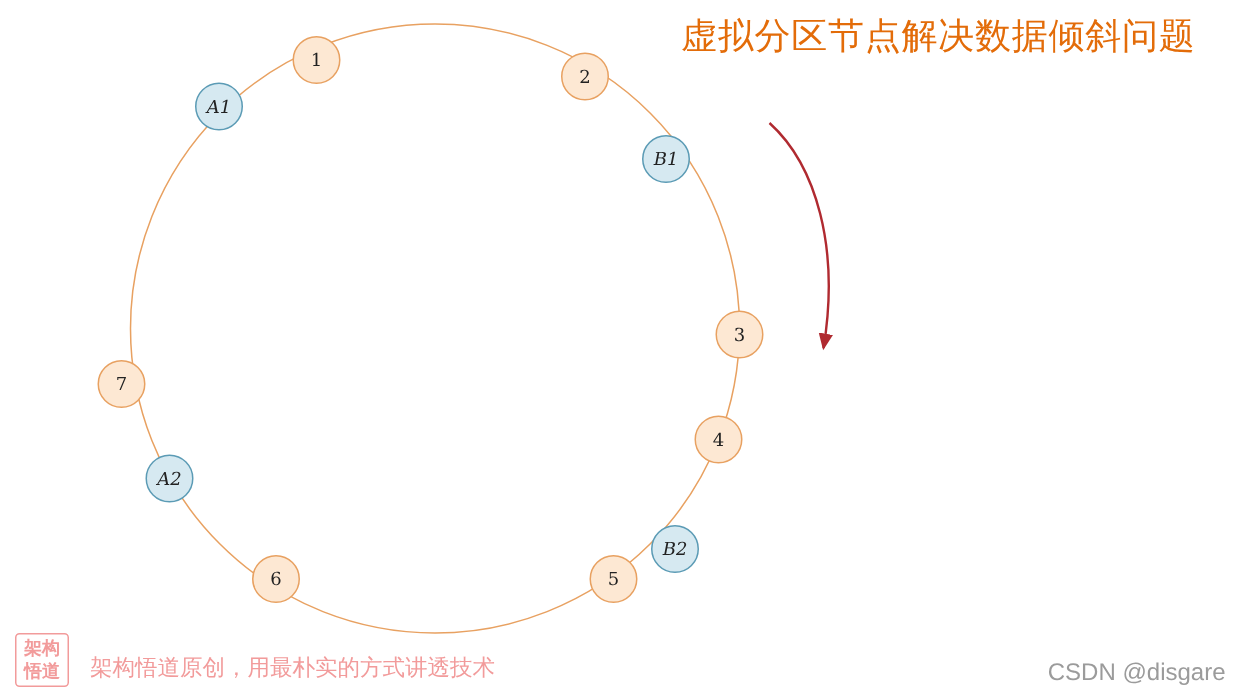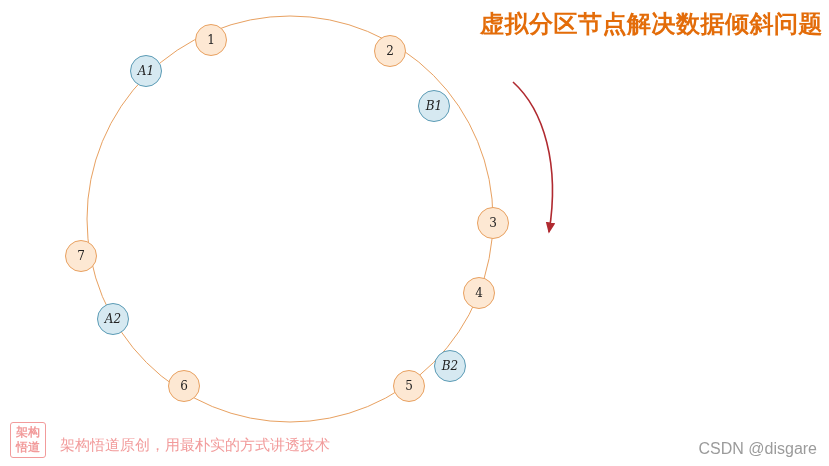--- a/index.html
+++ b/index.html
@@ -16,23 +16,23 @@
   .arrow-head{fill:var(--arrow,#b02a30);}
   .node{
     position:absolute;width:32px;height:32px;border-radius:50%;
     display:flex;align-items:center;justify-content:center;
     font-family:"DejaVu Serif", serif;font-size:12px;color:#222;
     box-sizing:border-box;
   }
   .node.orange{background:var(--orange-fill,#fde8d3);border:1px solid var(--orange-stroke,#e8a161);}
   .node.blue{background:var(--blue-fill,#d6e9f1);border:1px solid var(--blue-stroke,#5b9bb5);font-style:italic;}
   .title{
-    position:absolute;left:480px;top:8px;width:345px;
-    font-size:24px;font-weight:bold;color:var(--title,#e36c09);
-    letter-spacing:0.5px;white-space:nowrap;
+    position:absolute;left:452px;top:8px;width:345px;
+    font-size:24px;font-weight:normal;color:var(--title,#e36c09);
+    letter-spacing:0.5px;white-space:nowrap;text-align:right;
   }
   .annotation{
     position:absolute;left:598px;top:284px;
     font-size:14px;color:var(--annotation,#595959);line-height:22px;
   }
   .logo{
     position:absolute;left:10px;top:422px;
     border:1px solid var(--tagline,#f29b9b);border-radius:3px;
     padding:2px 5px;text-align:center;
     color:var(--tagline,#f29b9b);font-weight:bold;font-size:12px;line-height:15px;
@@ -63,21 +63,21 @@
 
   <div class="node orange" style="left:195px;top:24px">
       <span>1</span>
     </div>
   <div class="node blue" style="left:130px;top:55px">
       <span>A1</span>
     </div>
   <div class="node orange" style="left:374px;top:35px">
       <span>2</span>
     </div>
-  <div class="node blue" style="left:418px;top:90px">
+  <div class="node blue" style="left:428px;top:90px">
       <span>B1</span>
     </div>
   <div class="node orange" style="left:477px;top:207px">
       <span>3</span>
     </div>
   <div class="node orange" style="left:463px;top:277px">
       <span>4</span>
     </div>
   <div class="node blue" style="left:434px;top:350px">
       <span>B2</span>

